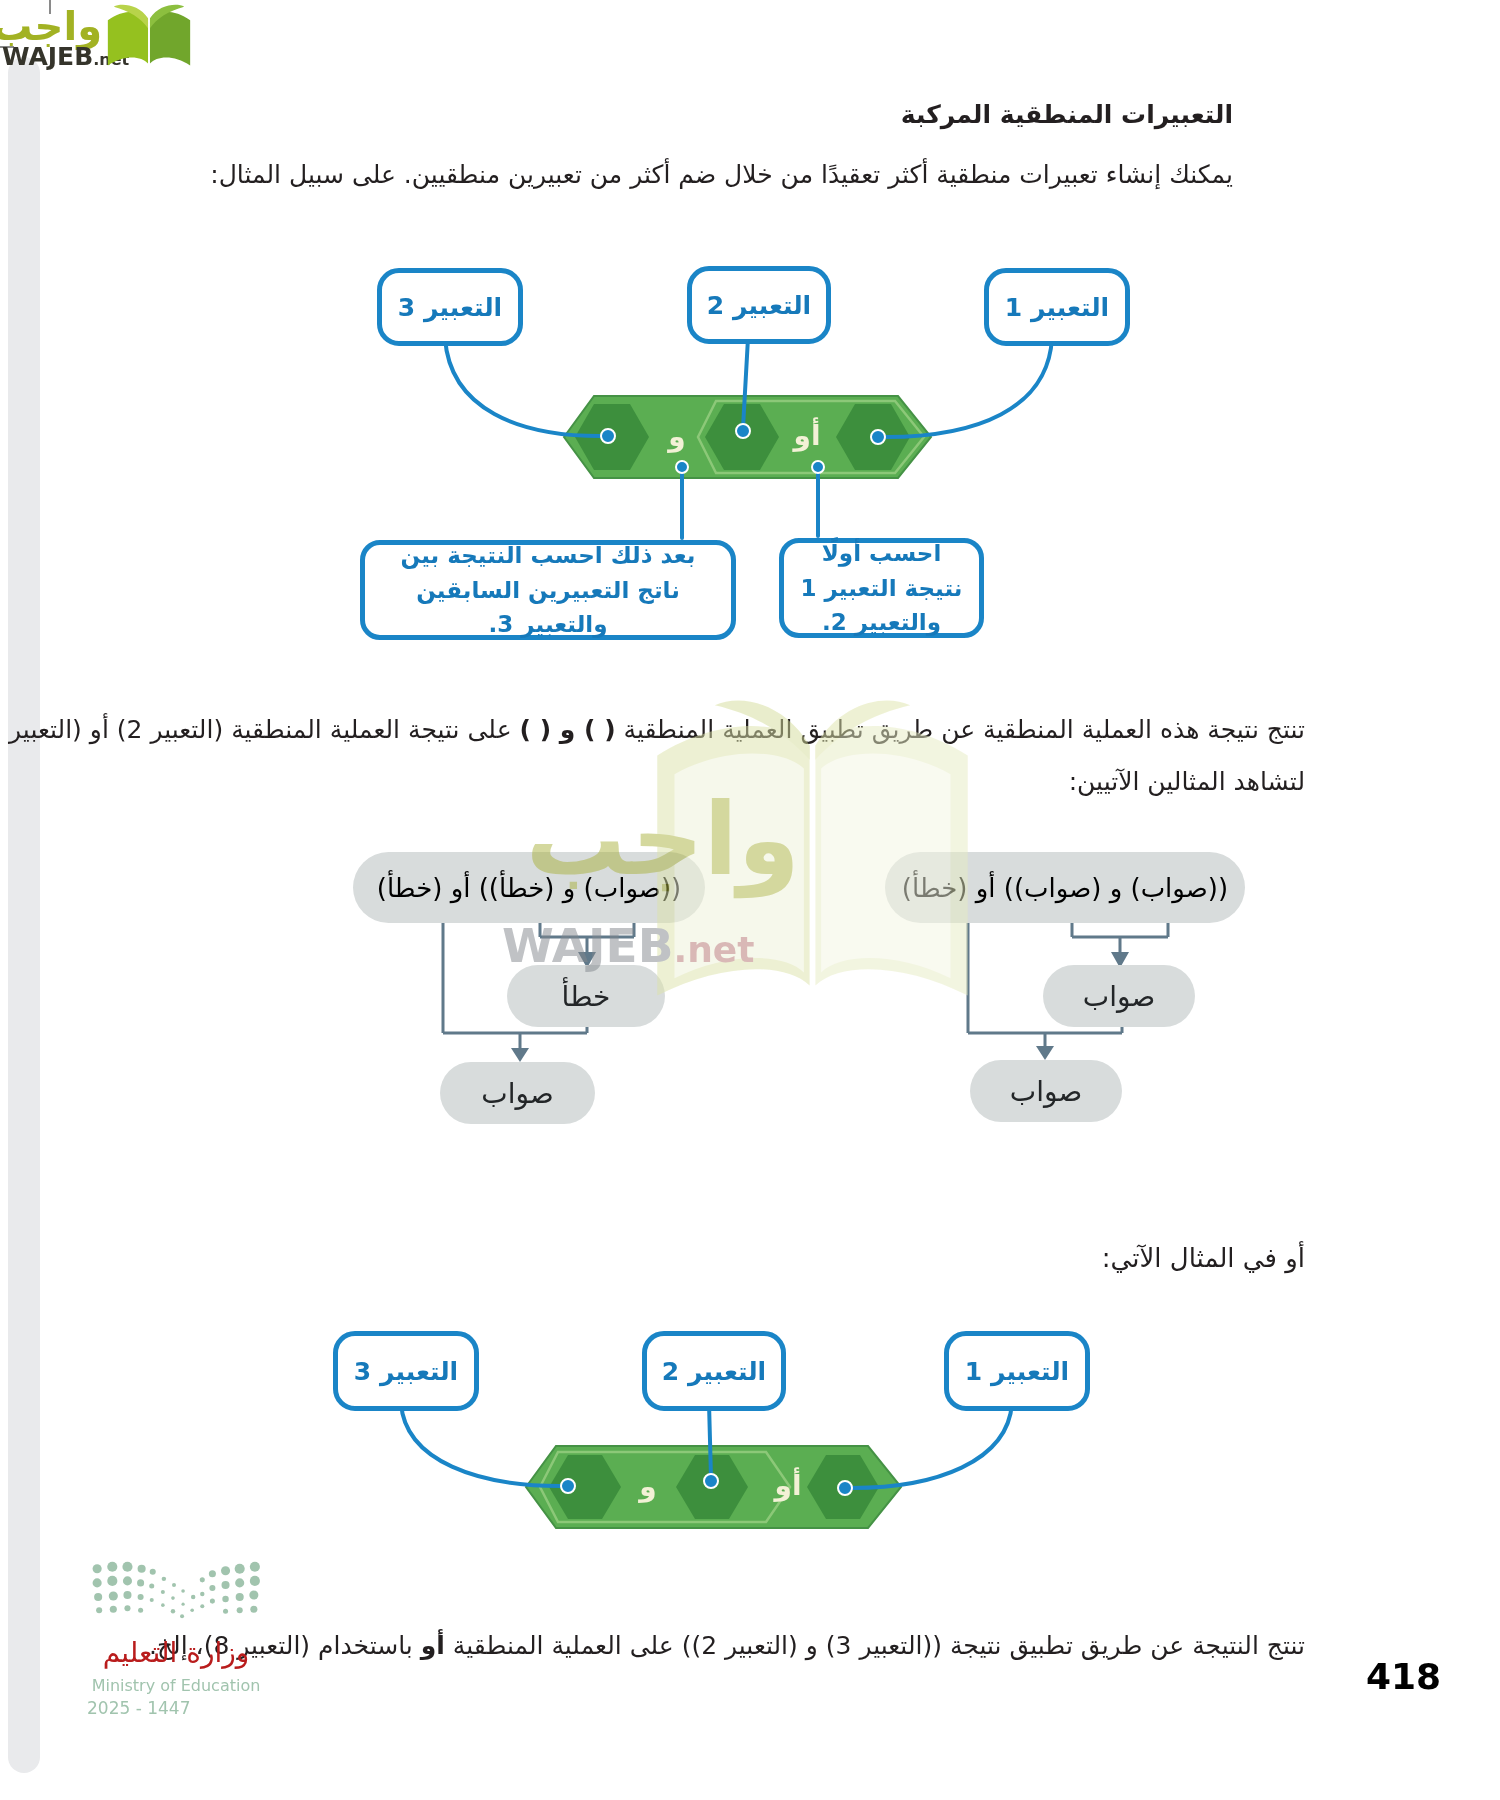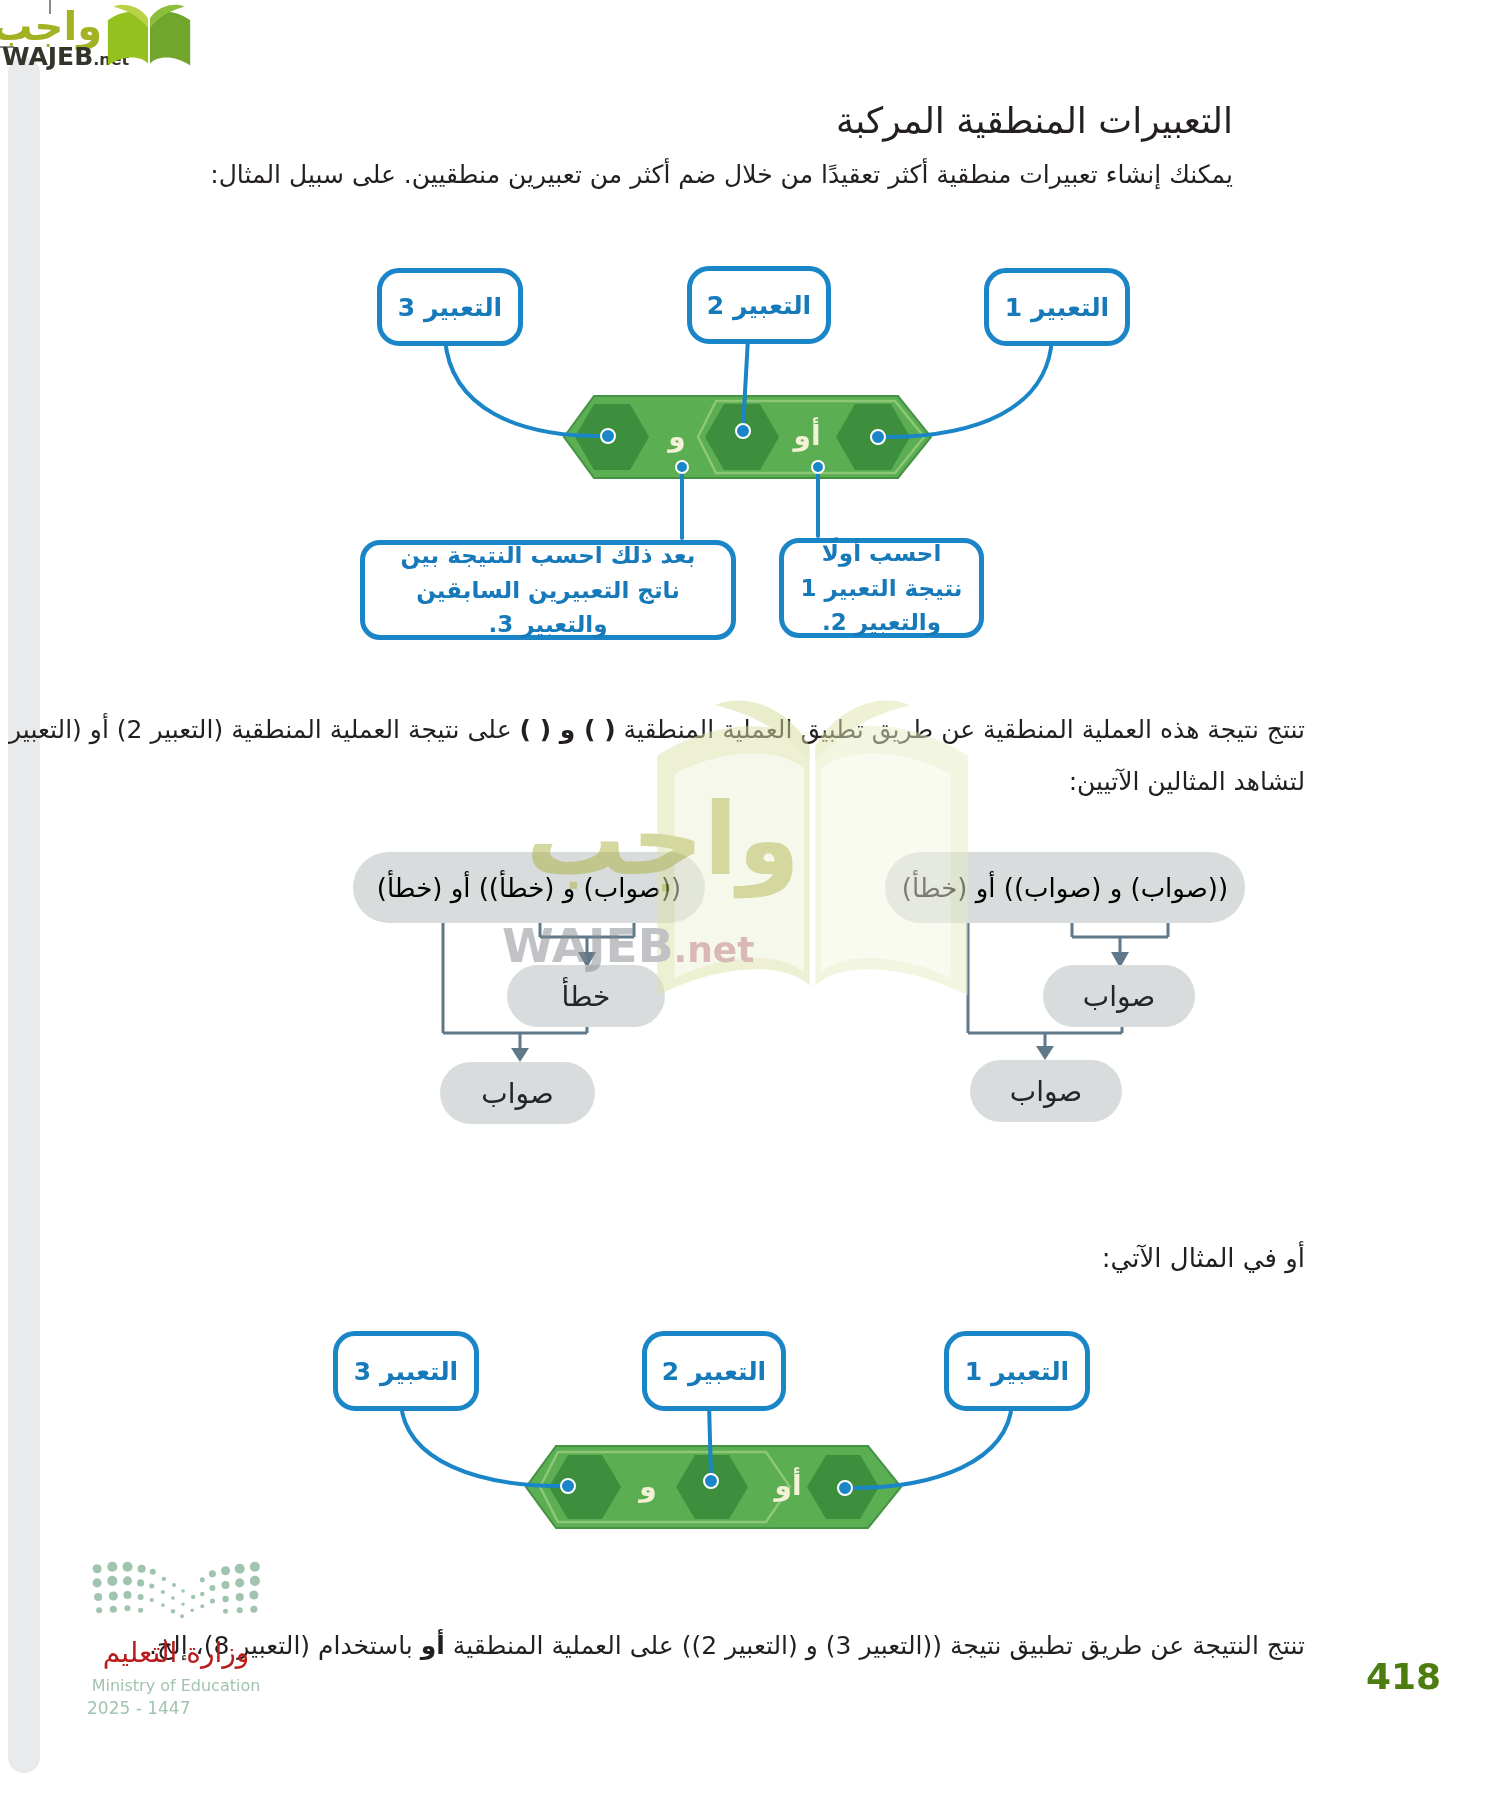--- a/index.html
+++ b/index.html
@@ -11,21 +11,21 @@
   .crop-h{left:0;top:46px;width:14px;height:2px;background:#8a8a8a;}
 
   
   .brand-ar{left:6px;top:6px;width:96px;font-size:40px;font-weight:bold;color:#a2b223;
             text-align:center;direction:rtl;line-height:1;}
   .brand-latin{left:2px;top:44px;width:150px;font-size:25px;font-weight:bold;color:#35342b;line-height:1;}
   .brand-latin .suffix{font-size:16px;}
   .brand-book{left:100px;top:2px;width:98px;height:72px;}
 
   
-  .heading{right:227px;top:100px;font-size:36px;font-weight:normal;direction:rtl;}
+  .heading{right:227px;top:100px;font-size:25px;font-weight:bold;direction:rtl;}
   .para{direction:rtl;font-size:25px;line-height:1.45;white-space:nowrap;}
   .p1{right:227px;top:157px;}
   .p2{right:155px;top:712px;text-align:right;}
   .p3{right:155px;top:764px;}
   .p4{right:155px;top:1240px;font-size:26px;}
   .p5{right:155px;top:1628px;}
   .bold{font-weight:bold;}
 
   
   .pill-blue{border:5px solid #1a85c7;border-radius:22px;background:#fff;color:#1679ba;
@@ -50,21 +50,21 @@
          color:#aab23f;direction:rtl;line-height:1;}
   .wm-latin{left:502px;top:922px;font-size:47px;font-weight:bold;color:#82878d;line-height:1;}
   .wm-latin .suffix{font-size:36px;color:#b4736f;}
 
   
   .ministry-ar{left:85px;top:1636px;width:182px;text-align:center;font-size:28px;color:#b91c1c;
                direction:rtl;line-height:1.2;}
   .ministry-en{left:85px;top:1676px;width:182px;text-align:center;font-size:16px;color:#a1c4ae;}
   .ministry-years{left:87px;top:1698px;font-size:17px;color:#a1c4ae;}
 
-  .page-number{left:1366px;top:1656px;font-size:36px;font-weight:bold;color:#4d7c0f;}
+  .page-number{left:1366px;top:1656px;font-size:36px;font-weight:bold;color:#000000;}
   svg{display:block;}
 </style>
 </head>
 <body>
 
 <div class="page">
 
   <div class="abs left-strip"></div>
   <div class="abs crop-v"></div>
   <div class="abs crop-h"></div>

